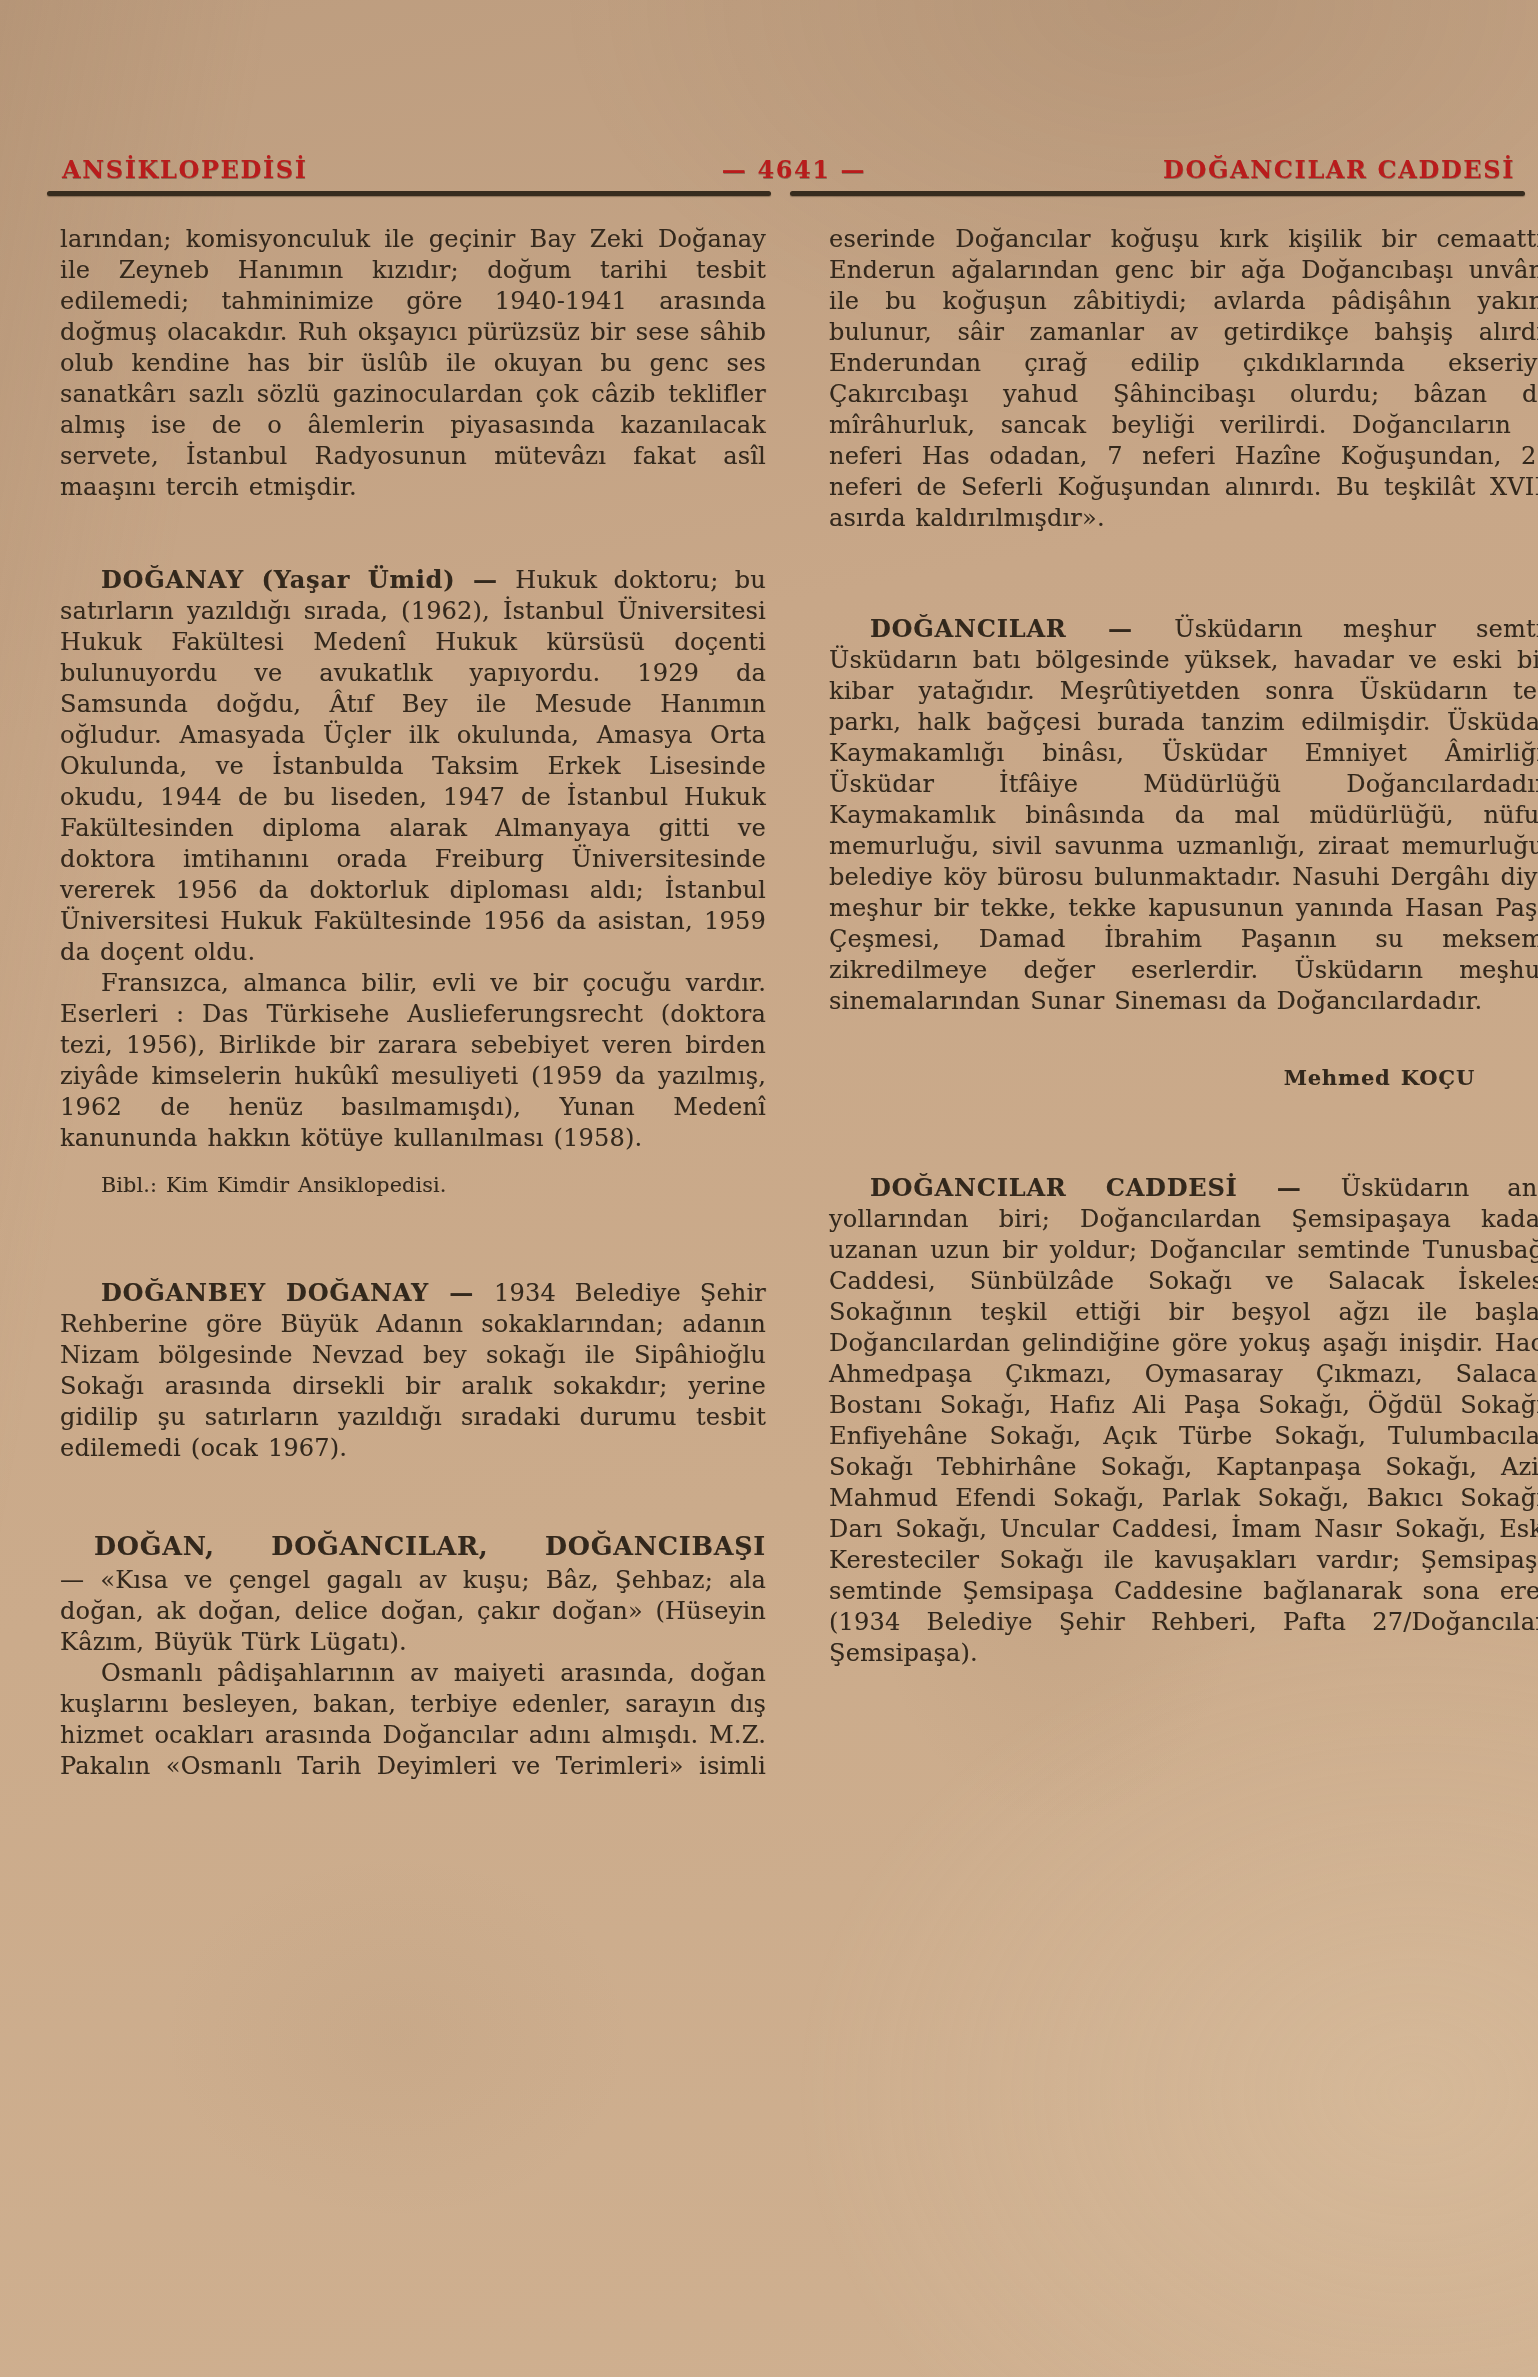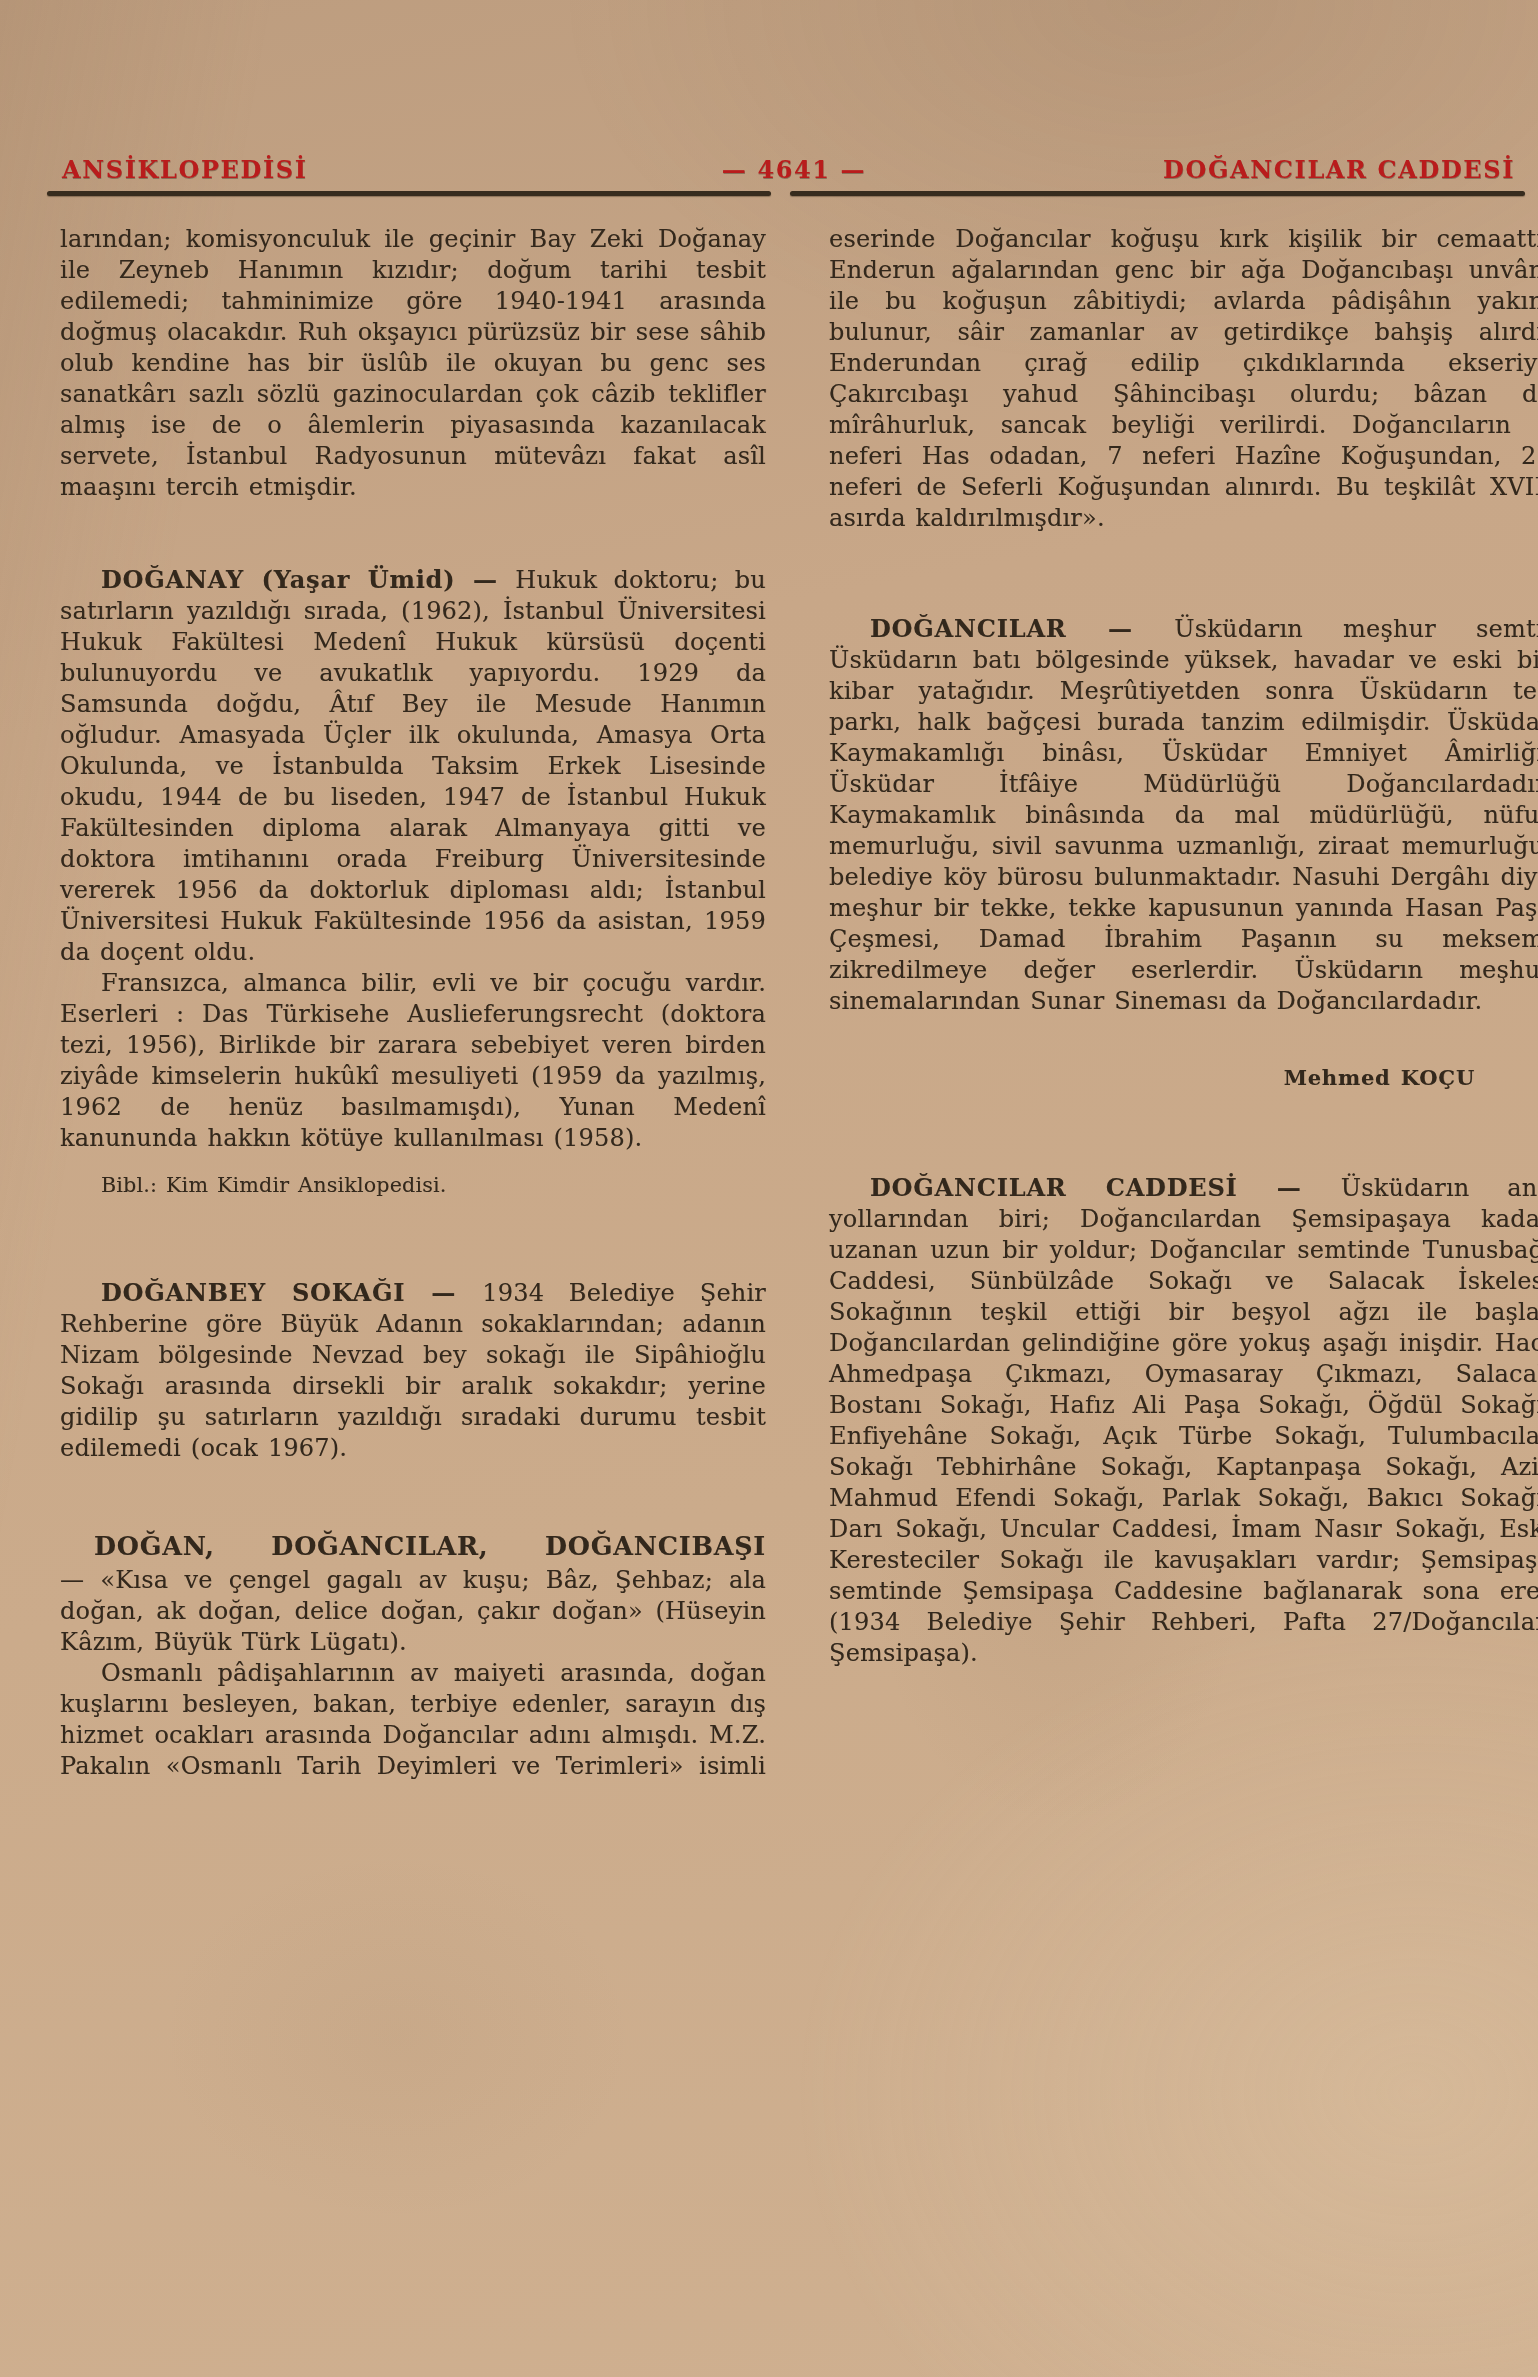--- a/index.html
+++ b/index.html
@@ -76,21 +76,21 @@
 <div class="hdr-text" id="hdr-right">DOĞANCILAR CADDESİ</div>
 
 <div class="rule" id="rule-left"></div>
 <div class="rule" id="rule-right"></div>
 
 <div class="col" id="col-left">
     <p class="continuation">larından; komisyonculuk ile geçinir Bay Zeki Doğanay ile Zeyneb Hanımın kızıdır; doğum tarihi tesbit edilemedi; tahminimize göre 1940-1941 arasında doğmuş olacakdır. Ruh okşayıcı pürüzsüz bir sese sâhib olub kendine has bir üslûb ile okuyan bu genc ses sanatkârı sazlı sözlü gazinoculardan çok câzib teklifler almış ise de o âlemlerin piyasasında kazanılacak servete, İstanbul Radyosunun mütevâzı fakat asîl maaşını tercih etmişdir.</p>
     <p class="entry-sm"><b class="lead">DOĞANAY (Yaşar Ümid) — </b>Hukuk doktoru; bu satırların yazıldığı sırada, (1962), İstanbul Üniversitesi Hukuk Fakültesi Medenî Hukuk kürsüsü doçenti bulunuyordu ve avukatlık yapıyordu. 1929 da Samsunda doğdu, Âtıf Bey ile Mesude Hanımın oğludur. Amasyada Üçler ilk okulunda, Amasya Orta Okulunda, ve İstanbulda Taksim Erkek Lisesinde okudu, 1944 de bu liseden, 1947 de İstanbul Hukuk Fakültesinden diploma alarak Almanyaya gitti ve doktora imtihanını orada Freiburg Üniversitesinde vererek 1956 da doktorluk diploması aldı; İstanbul Üniversitesi Hukuk Fakültesinde 1956 da asistan, 1959 da doçent oldu.</p>
     <p class="para">Fransızca, almanca bilir, evli ve bir çocuğu vardır. Eserleri : Das Türkisehe Auslieferungsrecht (doktora tezi, 1956), Birlikde bir zarara sebebiyet veren birden ziyâde kimselerin hukûkî mesuliyeti (1959 da yazılmış, 1962 de henüz basılmamışdı), Yunan Medenî kanununda hakkın kötüye kullanılması (1958).</p>
     <p class="bibl">Bibl.: Kim Kimdir Ansiklopedisi.</p>
-    <p class="entry-lg"><b class="lead">DOĞANBEY SOKAĞI — </b>1934 Belediye Şehir Rehberine göre Büyük Adanın sokaklarından; adanın Nizam bölgesinde Nevzad bey sokağı ile Sipâhioğlu Sokağı arasında dirsekli bir aralık sokakdır; yerine gidilip şu satırların yazıldığı sıradaki durumu tesbit edilemedi (ocak 1967).</p>
+    <p class="entry-lg"><b class="lead">DOĞANBEY DOĞANAY — </b>1934 Belediye Şehir Rehberine göre Büyük Adanın sokaklarından; adanın Nizam bölgesinde Nevzad bey sokağı ile Sipâhioğlu Sokağı arasında dirsekli bir aralık sokakdır; yerine gidilip şu satırların yazıldığı sıradaki durumu tesbit edilemedi (ocak 1967).</p>
     <p class="heading-line"><b class="lead">DOĞAN, DOĞANCILAR, DOĞANCIBAŞI</b></p>
     <p class="quote">— «Kısa ve çengel gagalı av kuşu; Bâz, Şehbaz; ala doğan, ak doğan, delice doğan, çakır doğan» (Hüseyin Kâzım, Büyük Türk Lügatı).</p>
     <p class="para just-last">Osmanlı pâdişahlarının av maiyeti arasında, doğan kuşlarını besleyen, bakan, terbiye edenler, sarayın dış hizmet ocakları arasında Doğancılar adını almışdı. M.Z. Pakalın «Osmanlı Tarih Deyimleri ve Terimleri» isimli</p>
   </div>
 <div class="col" id="col-right">
     <p class="continuation">eserinde Doğancılar koğuşu kırk kişilik bir cemaatti. Enderun ağalarından genc bir ağa Doğancıbaşı unvânı ile bu koğuşun zâbitiydi; avlarda pâdişâhın yakını bulunur, sâir zamanlar av getirdikçe bahşiş alırdı. Enderundan çırağ edilip çıkdıklarında ekseriyâ Çakırcıbaşı yahud Şâhincibaşı olurdu; bâzan da mîrâhurluk, sancak beyliği verilirdi. Doğancıların 3 neferi Has odadan, 7 neferi Hazîne Koğuşundan, 20 neferi de Seferli Koğuşundan alınırdı. Bu teşkilât XVII. asırda kaldırılmışdır».</p>
     <p class="entry-lg"><b class="lead">DOĞANCILAR — </b>Üsküdarın meşhur semti; Üsküdarın batı bölgesinde yüksek, havadar ve eski bir kibar yatağıdır. Meşrûtiyetden sonra Üsküdarın tek parkı, halk bağçesi burada tanzim edilmişdir. Üsküdar Kaymakamlığı binâsı, Üsküdar Emniyet Âmirliği, Üsküdar İtfâiye Müdürlüğü Doğancılardadır. Kaymakamlık binâsında da mal müdürlüğü, nüfus memurluğu, sivil savunma uzmanlığı, ziraat memurluğu, belediye köy bürosu bulunmaktadır. Nasuhi Dergâhı diye meşhur bir tekke, tekke kapusunun yanında Hasan Paşa Çeşmesi, Damad İbrahim Paşanın su meksemi zikredilmeye değer eserlerdir. Üsküdarın meşhur sinemalarından Sunar Sineması da Doğancılardadır.</p>
     <p class="signature">Mehmed KOÇU</p>
     <p class="entry-lg"><b class="lead">DOĞANCILAR CADDESİ — </b>Üsküdarın ana yollarından biri; Doğancılardan Şemsipaşaya kadar uzanan uzun bir yoldur; Doğancılar semtinde Tunusbağı Caddesi, Sünbülzâde Sokağı ve Salacak İskelesi Sokağının teşkil ettiği bir beşyol ağzı ile başlar Doğancılardan gelindiğine göre yokuş aşağı inişdir. Hacı Ahmedpaşa Çıkmazı, Oymasaray Çıkmazı, Salacak Bostanı Sokağı, Hafız Ali Paşa Sokağı, Öğdül Sokağı, Enfiyehâne Sokağı, Açık Türbe Sokağı, Tulumbacılar Sokağı Tebhirhâne Sokağı, Kaptanpaşa Sokağı, Aziz Mahmud Efendi Sokağı, Parlak Sokağı, Bakıcı Sokağı, Darı Sokağı, Uncular Caddesi, İmam Nasır Sokağı, Eski Keresteciler Sokağı ile kavuşakları vardır; Şemsipaşa semtinde Şemsipaşa Caddesine bağlanarak sona erer (1934 Belediye Şehir Rehberi, Pafta 27/Doğancılar, Şemsipaşa).</p>
   </div>

